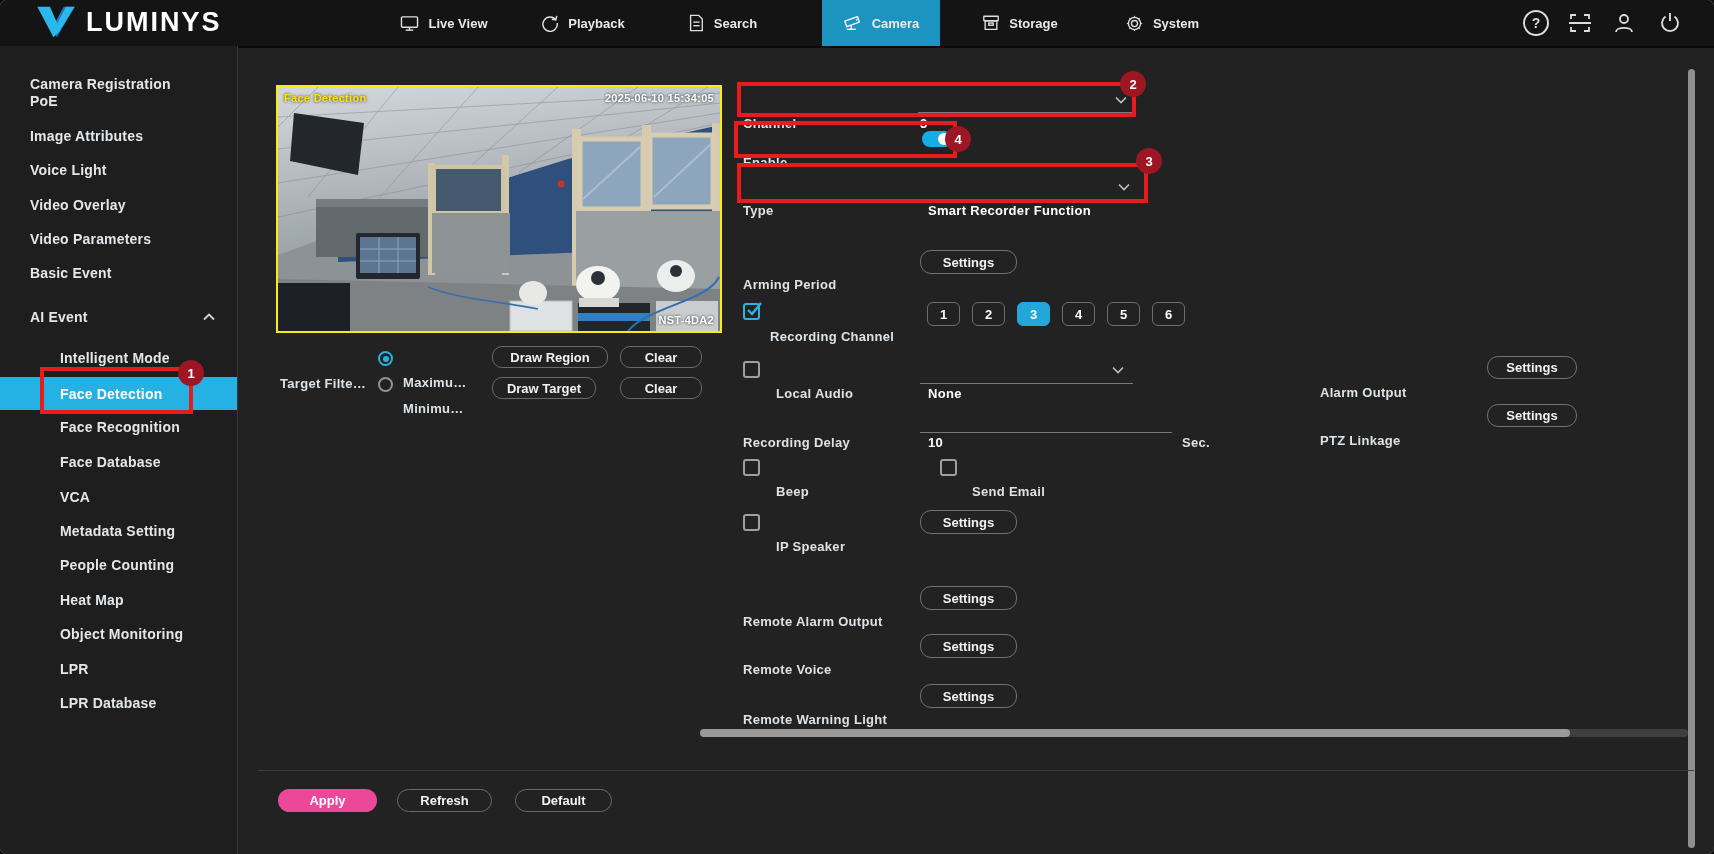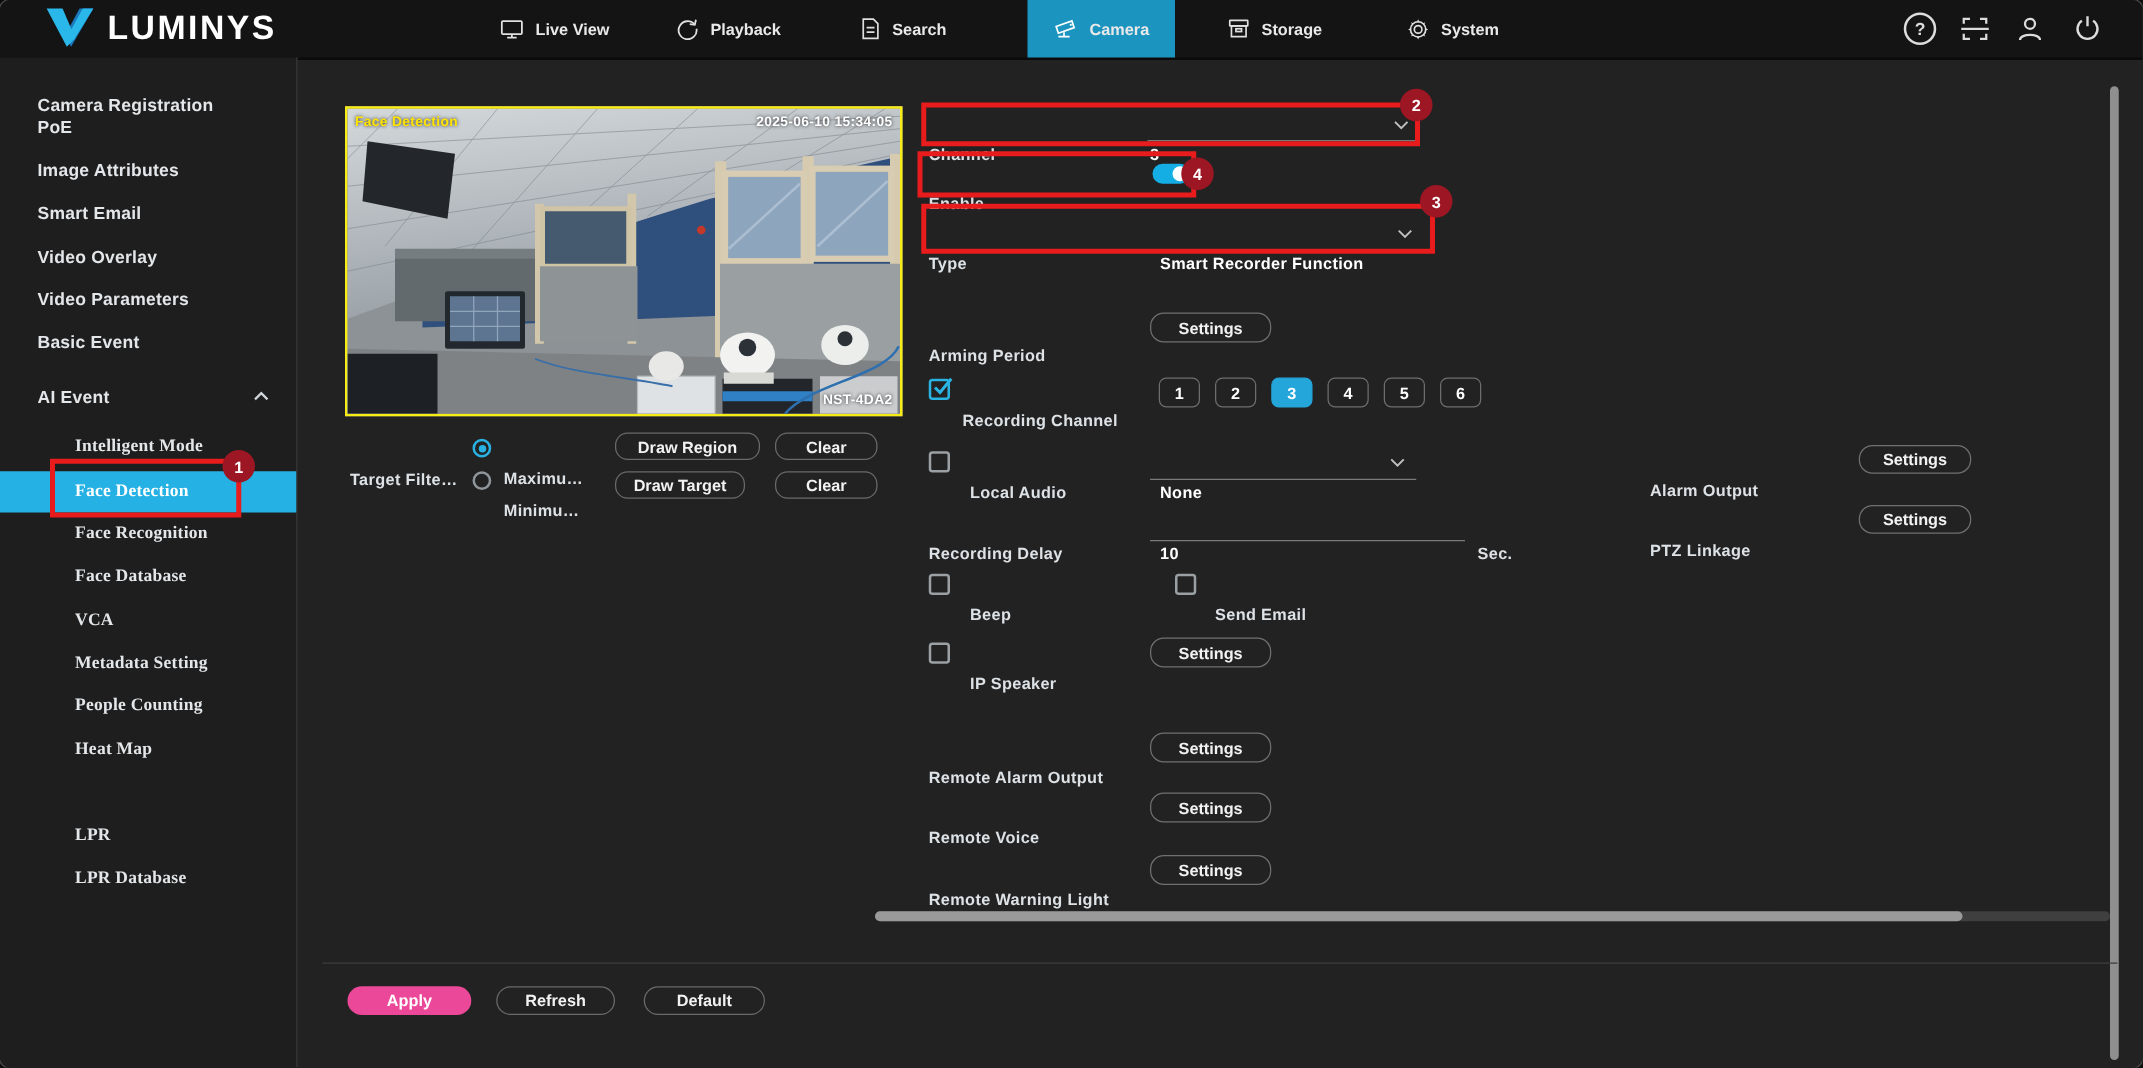--- a/index.html
+++ b/index.html
@@ -14,21 +14,21 @@
   .tab svg{flex:0 0 auto;}
   .tab.active{background:#1b94c0;}
   .actico{position:absolute;top:9px;width:28px;height:28px;display:flex;align-items:center;justify-content:center;cursor:pointer;}
   .help-circ{width:22px;height:22px;border:2px solid #dcdcdc;border-radius:50%;color:#dcdcdc;
              font-size:14px;font-weight:700;display:flex;align-items:center;justify-content:center;}
   
   .sidebar{position:absolute;left:0;top:46px;width:237px;height:808px;background:#1e1e1e;border-right:1px solid #383838;}
   .side-item{position:absolute;left:0;width:237px;height:32px;display:flex;align-items:center;
              padding-left:30px;box-sizing:border-box;color:#e4e7ea;font-size:14px;font-weight:700;
              letter-spacing:.2px;cursor:pointer;white-space:nowrap;}
-  .side-sub{padding-left:60px;font-family:Liberation Serif, serif;}
+  .side-sub{padding-left:60px;}
   .side-active{background:#25b1e3;color:#ffffff;}
   .side-chev{position:absolute;right:22px;top:12px;}
   
   .preview{position:absolute;left:276px;top:85px;width:446px;height:248px;border:2px solid #f7ec13;
            box-sizing:border-box;background:#8d9296;cursor:crosshair;}
   .osd{position:absolute;font-size:11px;font-weight:700;letter-spacing:.3px;white-space:nowrap;
        text-shadow:0 0 3px rgba(0,0,0,.8);}
   
   .lbl{position:absolute;color:#dde2e6;font-size:13px;font-weight:700;letter-spacing:.3px;white-space:nowrap;margin-top:24px;}
   .val{color:#ffffff;}
@@ -152,38 +152,39 @@
         <path d="M7.5 5.5 A8 8 0 1 0 16.5 5.5"></path>
           <line x1="12" y1="2" x2="12" y2="10"></line>
       </svg>
     </div>
   </div>
 
   <div class="sidebar">
     <div class="side-item" style="top:22px;">Camera Registration</div>
     <div class="side-item" style="top:39px;">PoE</div>
     <div class="side-item" style="top:74px;">Image Attributes</div>
-    <div class="side-item" style="top:108px;">Smart Email</div>
+    <div class="side-item" style="top:108px;">Voice Light</div>
     <div class="side-item" style="top:143px;">Video Overlay</div>
     <div class="side-item" style="top:177px;">Video Parameters</div>
     <div class="side-item" style="top:211px;">Basic Event</div>
     <div class="side-item" style="top:255px;">
       <span>AI Event</span>
       <svg class="side-chev" width="12" height="8" viewBox="0 0 12 8" fill="none" stroke="#cfd4d8" stroke-width="1.8">
         <polyline points="1,6.5 6,1.5 11,6.5"></polyline>
       </svg>
     </div>
     <div class="side-item side-sub" style="top:296px;">Intelligent Mode</div>
     <div class="side-item side-sub side-active" style="top:331px;height:33px;">Face Detection</div>
     <div class="side-item side-sub" style="top:365px;">Face Recognition</div>
     <div class="side-item side-sub" style="top:400px;">Face Database</div>
     <div class="side-item side-sub" style="top:435px;">VCA</div>
     <div class="side-item side-sub" style="top:469px;">Metadata Setting</div>
     <div class="side-item side-sub" style="top:503px;">People Counting</div>
     <div class="side-item side-sub" style="top:538px;">Heat Map</div>
+    <div class="side-item side-sub" style="top:572px;">Object Monitoring</div>
     <div class="side-item side-sub" style="top:607px;">LPR</div>
     <div class="side-item side-sub" style="top:641px;">LPR Database</div>
   </div>
 
   <div class="preview">
     <svg width="442" height="244" viewBox="0 0 442 244">
       <defs>
         <linearGradient id="gCeil" x1="0" y1="0" x2="0.3" y2="1">
           <stop offset="0" stop-color="#d3d8db"></stop>
             <stop offset="1" stop-color="#989fa5"></stop>

